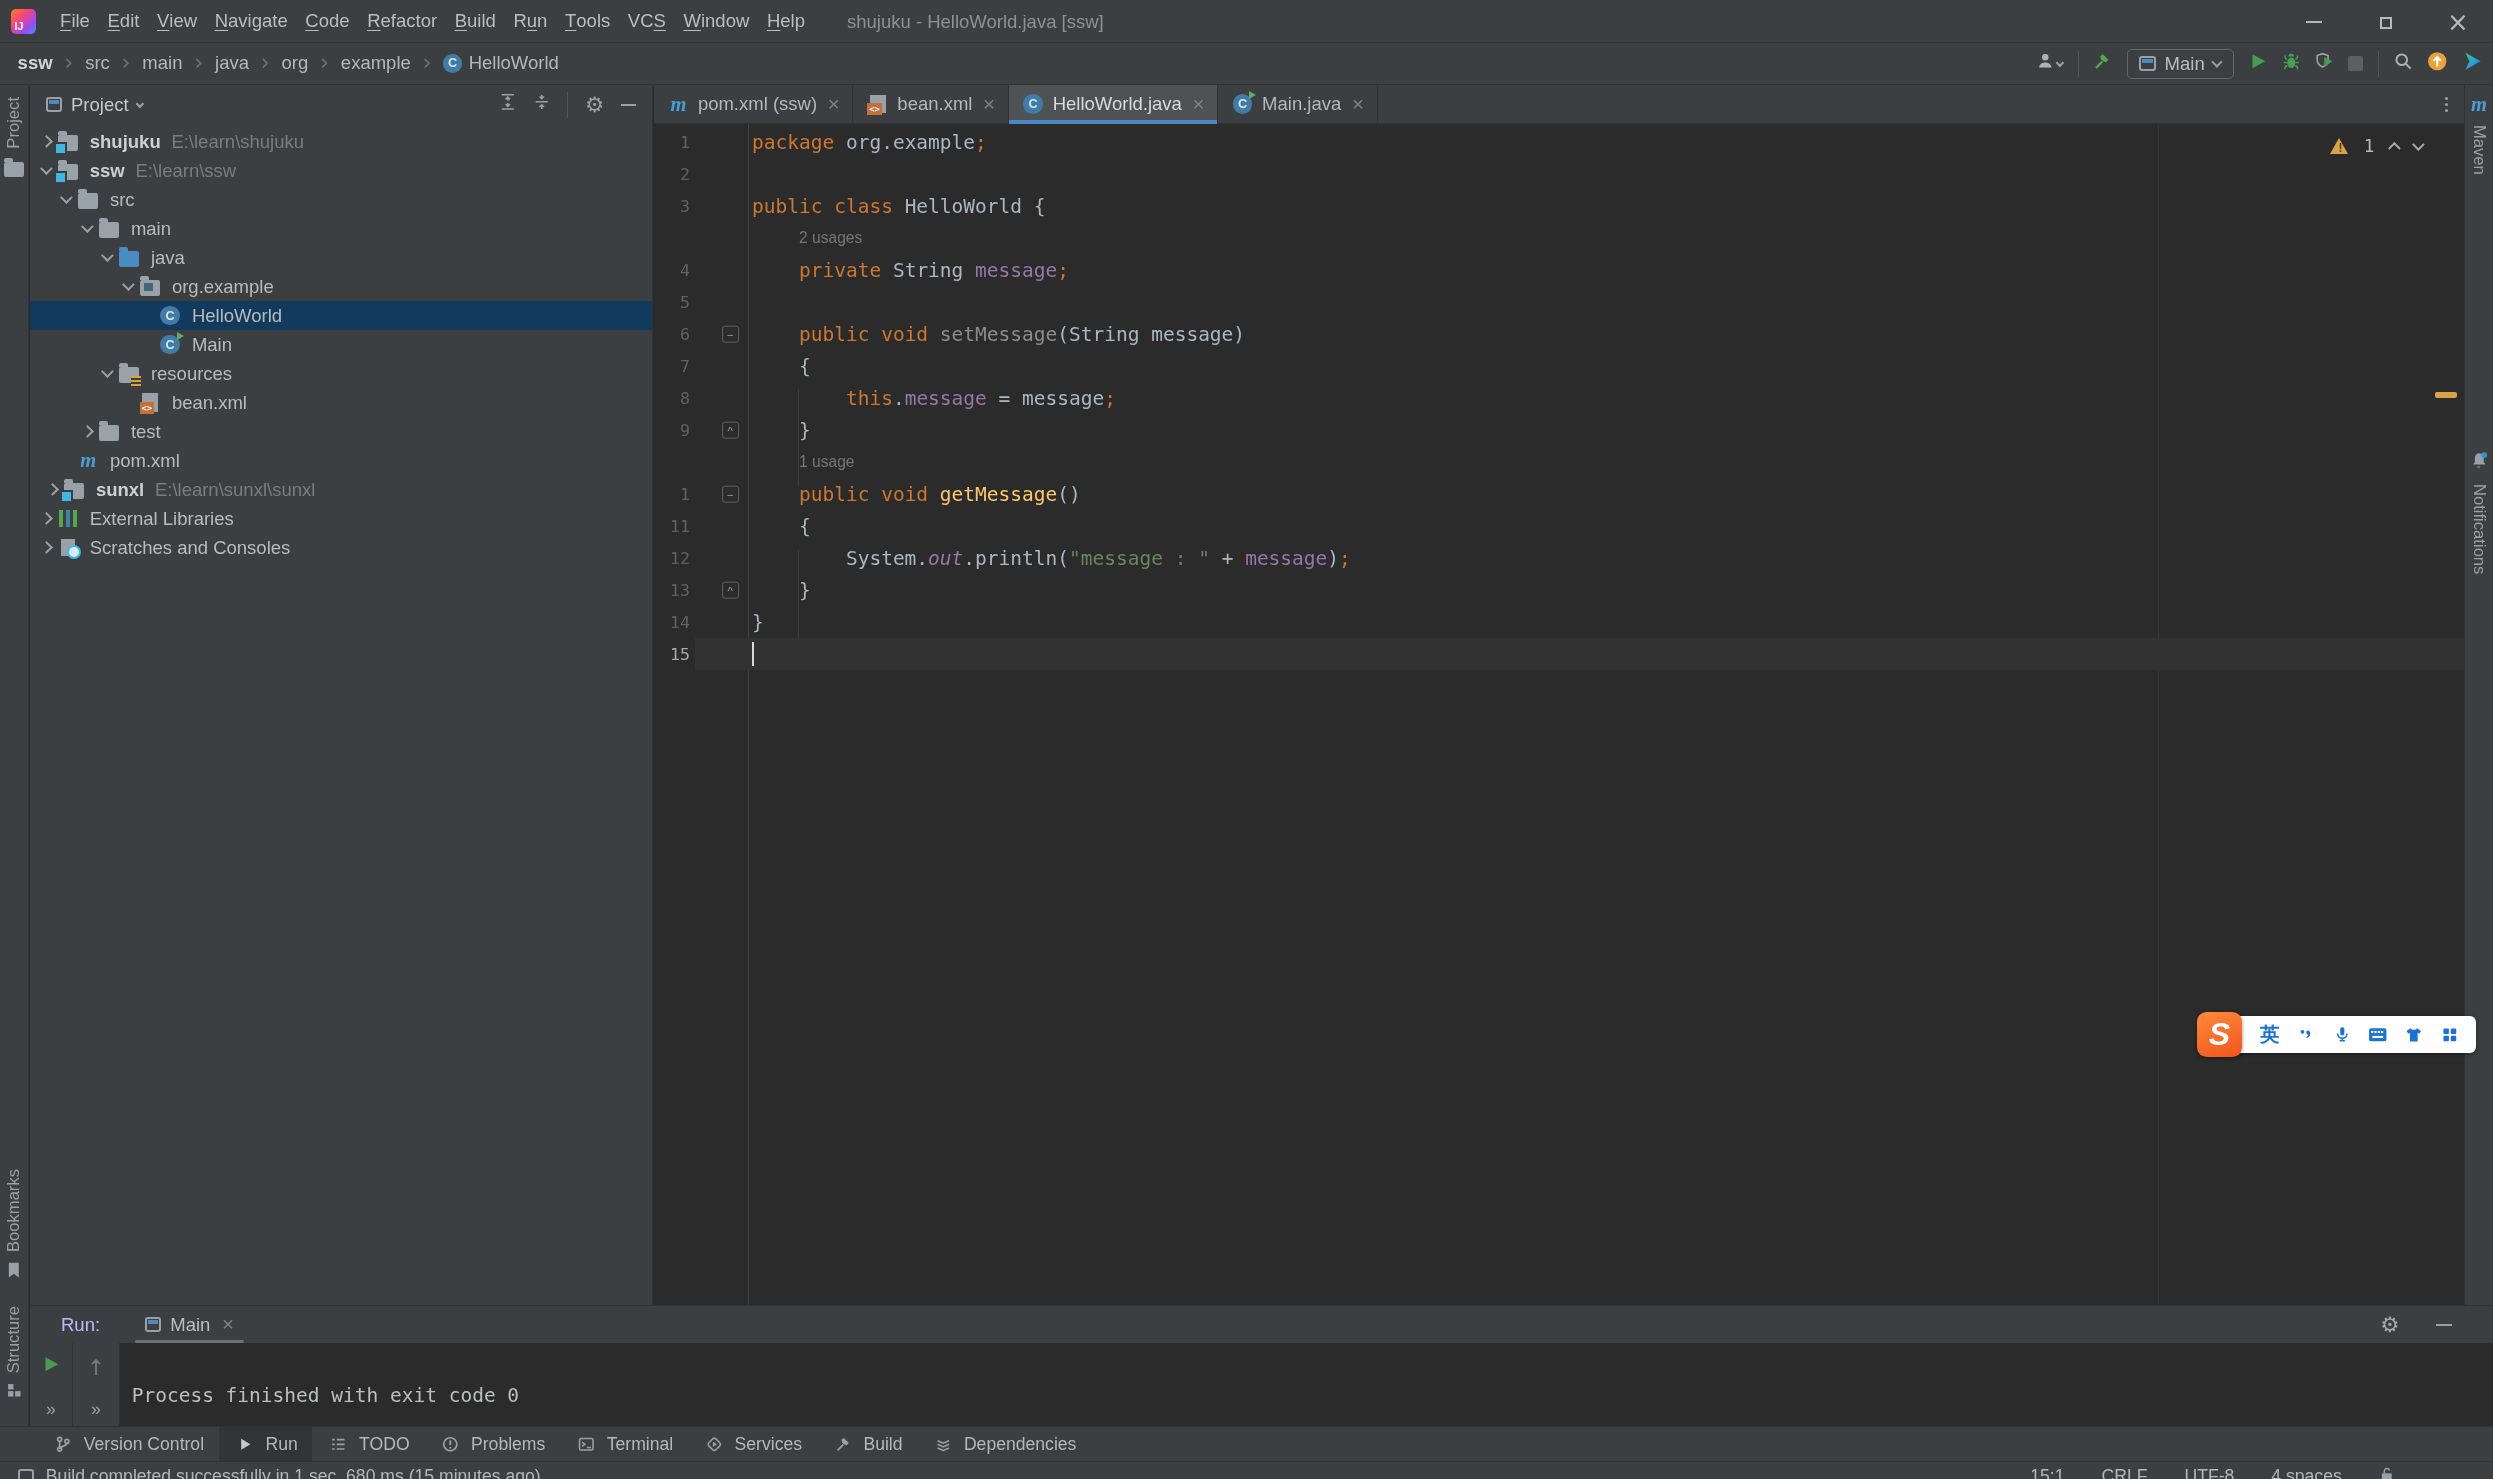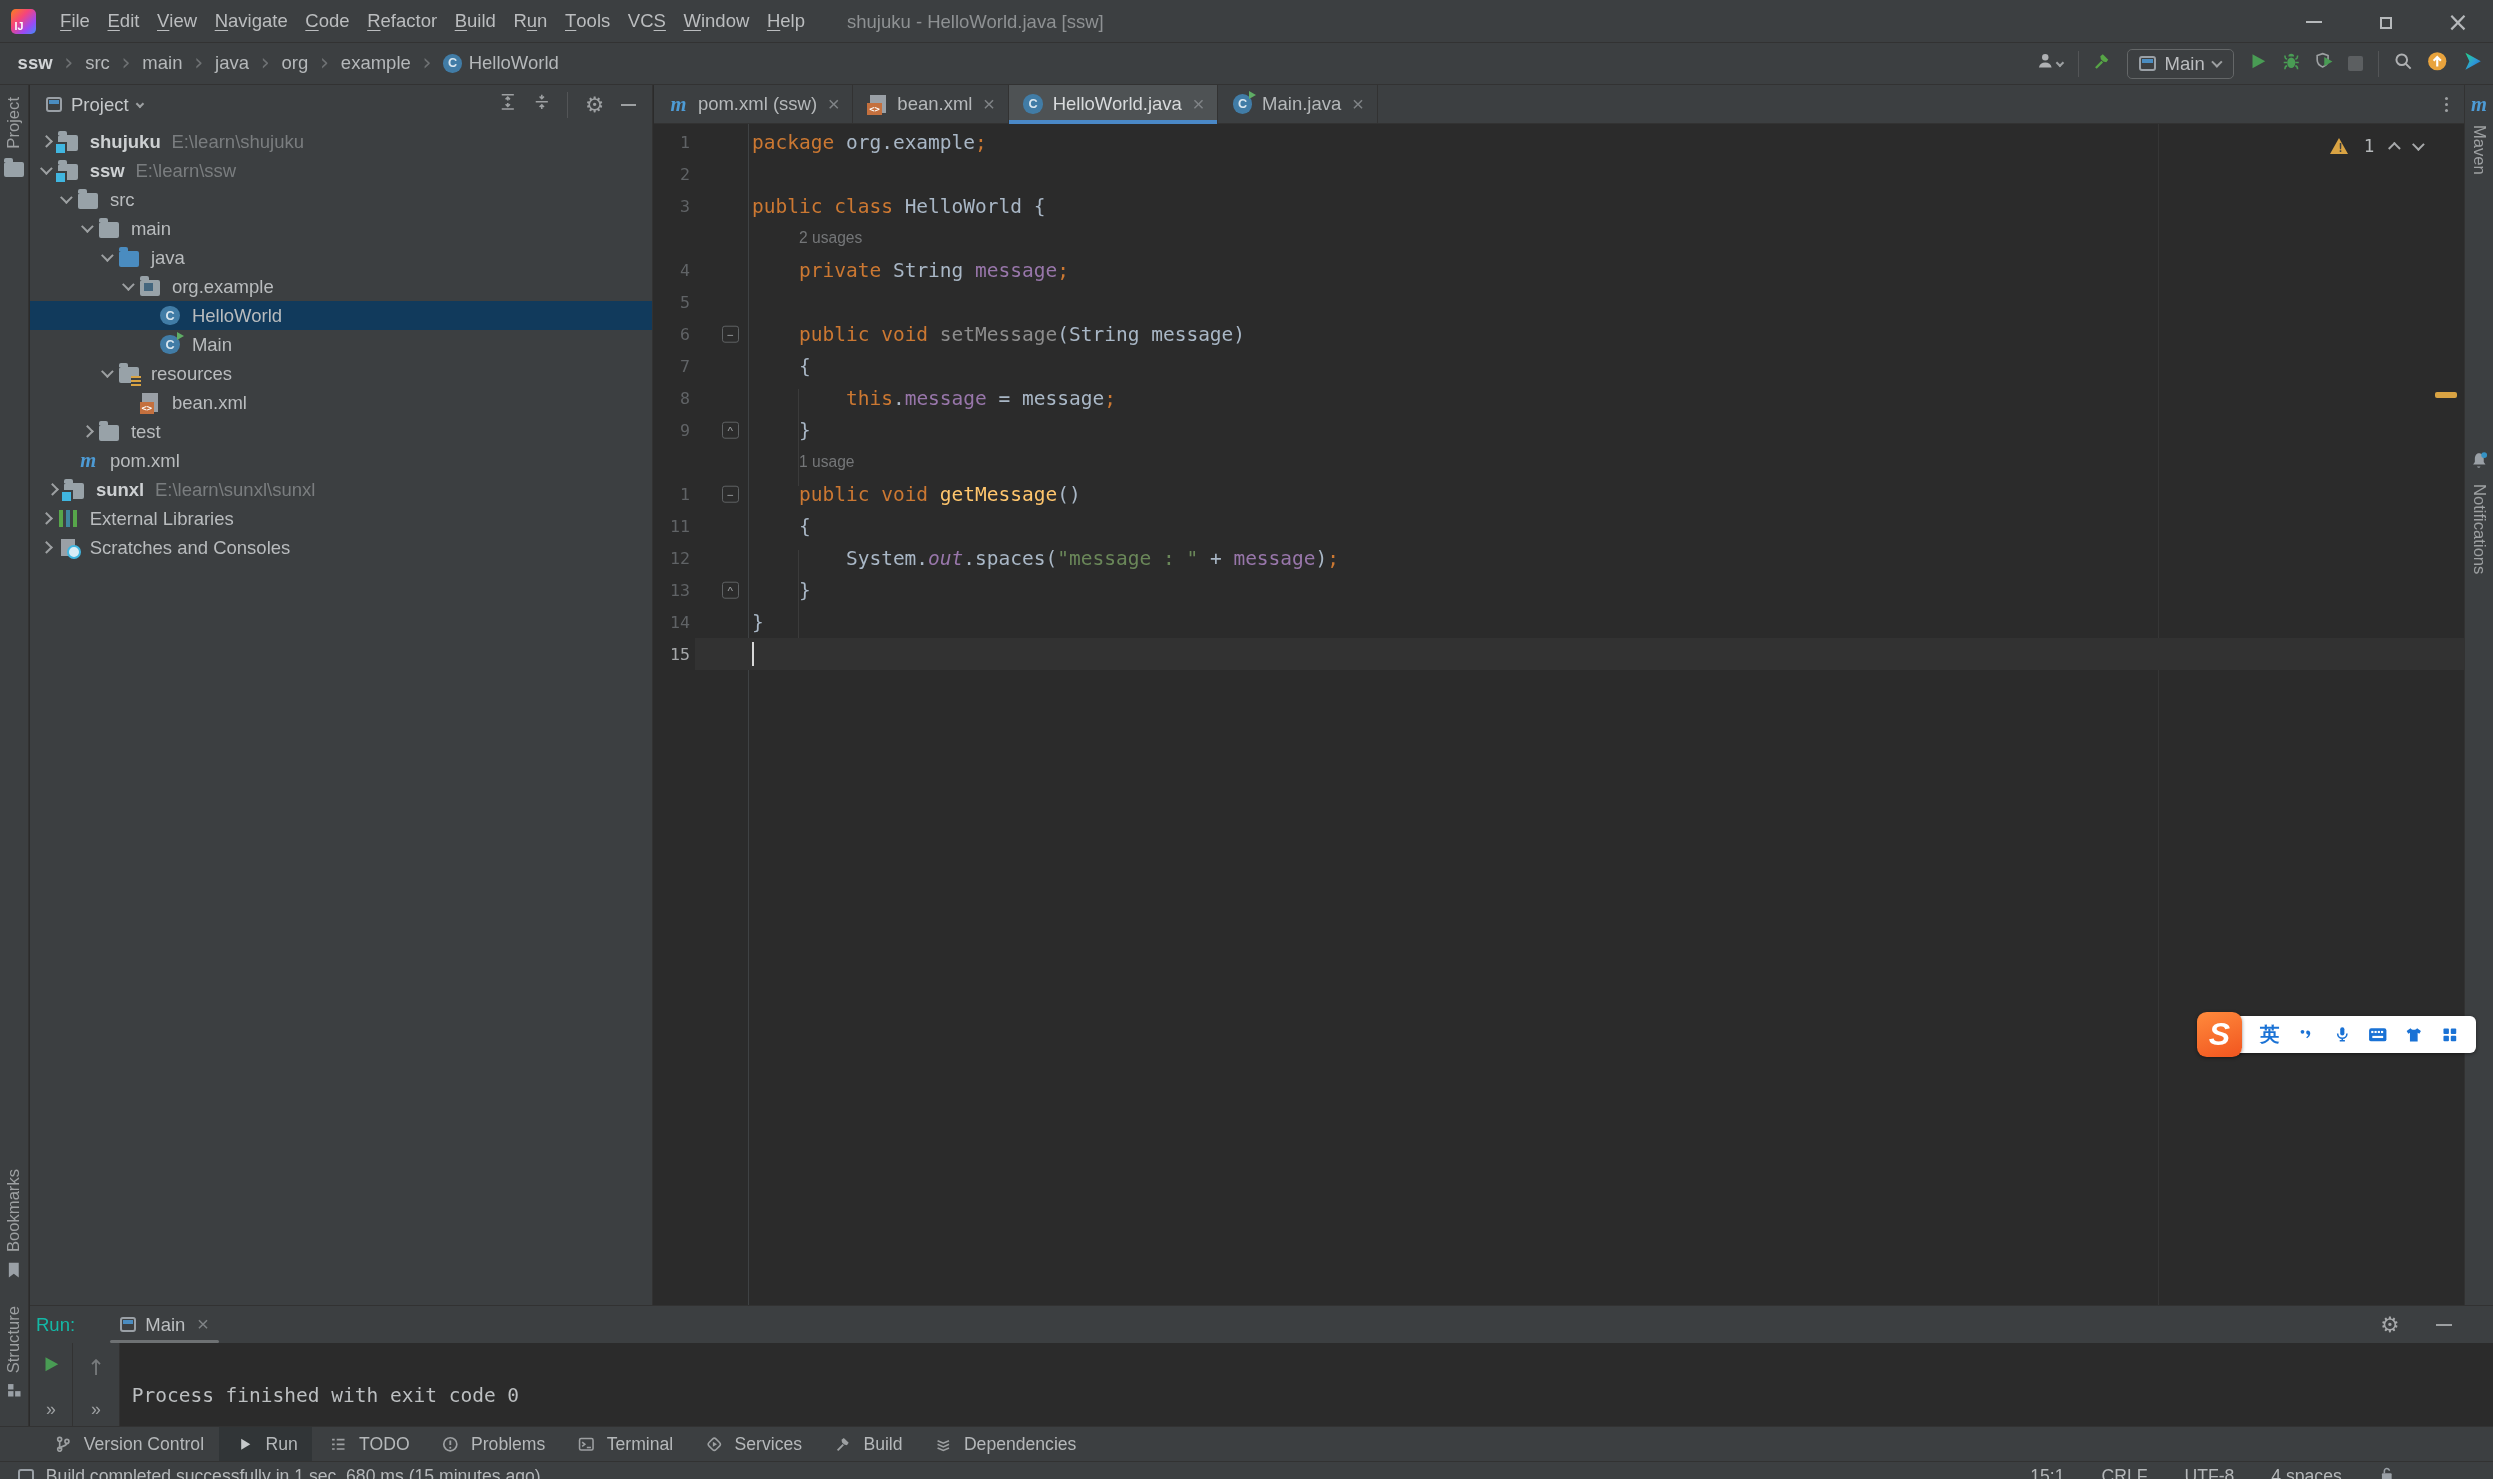--- a/index.html
+++ b/index.html
@@ -108,21 +108,21 @@
   .warn-tri{width:0;height:0;border-left:9.8px solid transparent;border-right:9.8px solid transparent;border-bottom:16.6px solid #d9a343;position:relative}
   .warn-tri::after{content:"!";position:absolute;left:-2px;top:2.9px;font-size:11.7px;font-weight:bold;color:#3c3f41}
   .wchev{width:8.8px;height:8.8px;border-right:2px solid #a7a9ab;border-bottom:2px solid #a7a9ab}
   .wchev.up{transform:rotate(-135deg);margin-top:4.9px}
   .wchev.down{transform:rotate(45deg);margin-top:-2px}
   .err-dash{position:absolute;left:1781px;top:268px;width:21.5px;height:5.9px;background:#d9a343;border-radius:2px}
 
   
   .run-panel{position:absolute;left:30px;top:1305px;width:2463px;height:121px;background:#3c3f41;border-top:1px solid #323232}
   .rp-header{height:37px;position:relative;display:flex;align-items:center}
-  .rp-label{margin-left:6px;color:#14b8a6}
+  .rp-label{margin-left:31px;color:#c4b5fd}
   .rp-tab{display:flex;align-items:center;gap:8.8px;margin-left:37px;height:100%;padding:0 7.8px;position:relative;color:#bcbfc1}
   .rp-tab::after{content:"";position:absolute;left:-2px;right:-2px;bottom:0;height:2.9px;background:#6e7173;border-radius:2px}
   .rp-actions{position:absolute;right:41px;top:0;height:100%;display:flex;align-items:center;gap:37px;color:#a7a9ab}
   .rp-body{position:absolute;left:0;top:37px;right:0;bottom:0}
   .rp-col{position:absolute;top:0;bottom:0;border-right:1px solid #323232;display:flex;flex-direction:column;align-items:center;justify-content:space-between;padding:11.7px 0 5.9px}
   .rp-col1{left:0;width:43px}
   .rp-col2{left:43px;width:47px}
   .rp-chevrons{color:#9da0a2;font-size:17.6px}
   .rp-up{color:#787b7d;font-size:21.5px;font-family:"DejaVu Sans",sans-serif}
   .console{position:absolute;left:90px;top:0;right:0;bottom:0;background:#2b2b2b;font-family:"DejaVu Sans Mono",monospace;font-size:19.5px;color:#bcbfc1;padding:41px 0 0 11.7px}
@@ -563,21 +563,21 @@
           <div class="code-row inlay-row"><span class="inlay">2 usages</span></div>
           <div class="code-row"><span class="ln">4</span><span class="tok-p">    </span><span class="tok-k">private</span><span class="tok-p"> String </span><span class="tok-f">message</span><span class="tok-o">;</span></div>
           <div class="code-row"><span class="ln">5</span></div>
           <div class="code-row"><span class="ln">6</span><span class="fold">−</span><span class="tok-p">    </span><span class="tok-k">public void</span><span class="tok-g"> setMessage</span><span class="tok-p">(String message)</span></div>
           <div class="code-row"><span class="ln">7</span><span class="tok-p">    {</span></div>
           <div class="code-row"><span class="ln">8</span><span class="tok-p">        </span><span class="tok-k">this</span><span class="tok-p">.</span><span class="tok-f">message</span><span class="tok-p"> = message</span><span class="tok-o">;</span></div>
           <div class="code-row"><span class="ln">9</span><span class="fold">^</span><span class="tok-p">    }</span></div>
           <div class="code-row inlay-row"><span class="inlay">1 usage</span></div>
           <div class="code-row"><span class="ln">1</span><span class="fold">−</span><span class="tok-p">    </span><span class="tok-k">public void</span><span class="tok-m"> getMessage</span><span class="tok-p">()</span></div>
           <div class="code-row"><span class="ln">11</span><span class="tok-p">    {</span></div>
-          <div class="code-row"><span class="ln">12</span><span class="tok-p">        System.</span><span class="tok-i">out</span><span class="tok-p">.spaces(</span><span class="tok-s">"message : "</span><span class="tok-p"> + </span><span class="tok-f">message</span><span class="tok-p">)</span><span class="tok-o">;</span></div>
+          <div class="code-row"><span class="ln">12</span><span class="tok-p">        System.</span><span class="tok-i">out</span><span class="tok-p">.println(</span><span class="tok-s">"message : "</span><span class="tok-p"> + </span><span class="tok-f">message</span><span class="tok-p">)</span><span class="tok-o">;</span></div>
           <div class="code-row"><span class="ln">13</span><span class="fold">^</span><span class="tok-p">    }</span></div>
           <div class="code-row"><span class="ln">14</span><span class="tok-p">}</span></div>
           <div class="code-row current"><span class="ln">15</span><span class="caret"></span></div>
         </div>
       <div class="warn-widget">
         <span class="warn-tri"></span>
         <span>1</span>
         <span class="wchev up"></span>
         <span class="wchev down"></span>
       </div>

